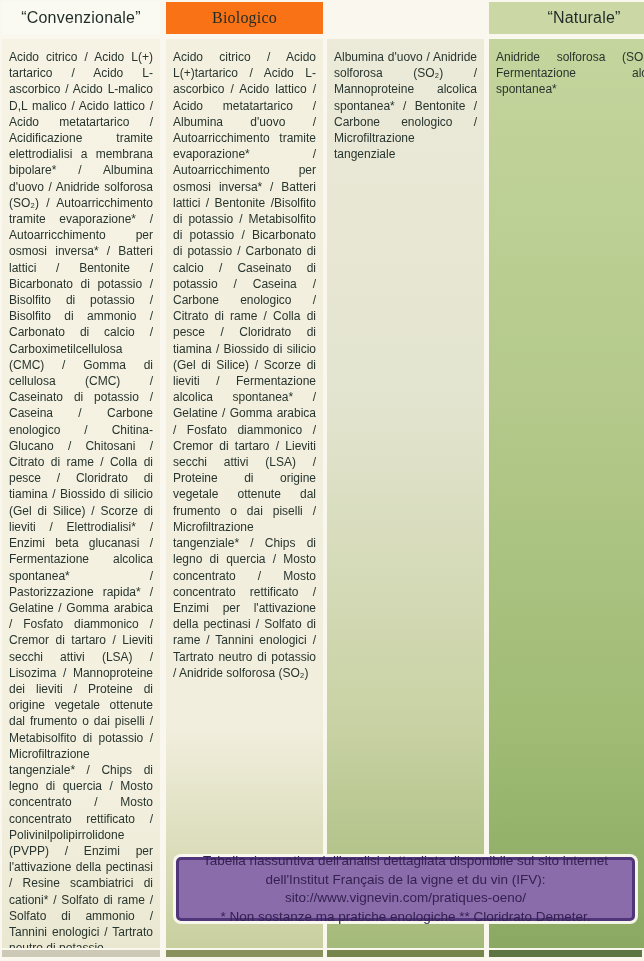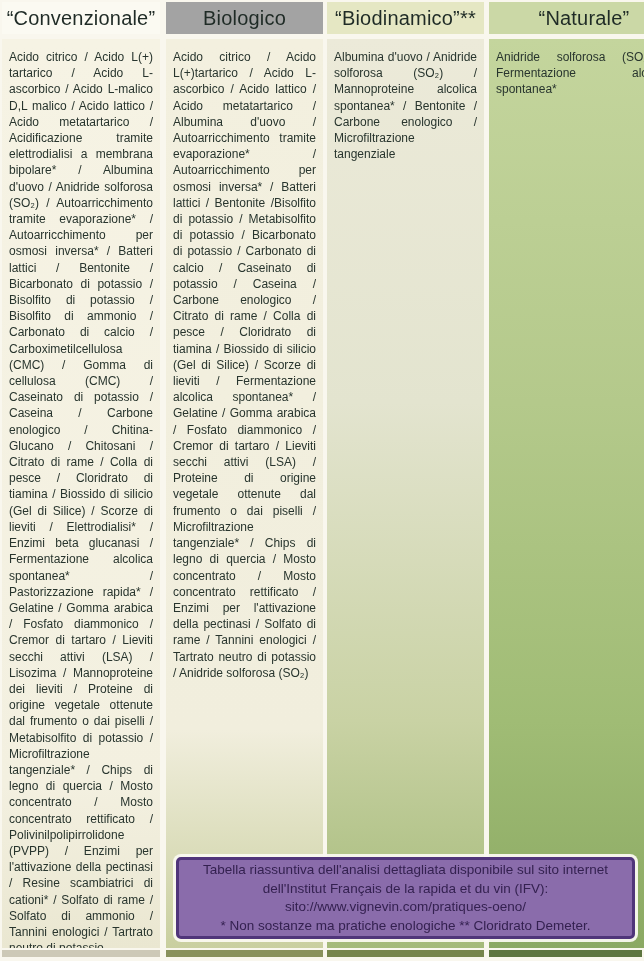--- a/index.html
+++ b/index.html
@@ -10,57 +10,57 @@
   .page{
     position:relative;
     width:644px;height:961px;
     background:#f9f7ee;
     overflow:hidden;
   }
   .col{position:absolute;top:0;}
   .col-header{
     position:absolute;top:2px;left:0;right:0;height:32px;
     display:flex;align-items:center;justify-content:center;
-    font-size:20px;letter-spacing:.2px;
+    font-size:16px;letter-spacing:.2px;
     color:#1f2b26;
     white-space:nowrap;
   }
   .col-body{
     position:absolute;top:39px;left:0;right:0;height:909px;
     padding:10px 7px;box-sizing:border-box;
     font-size:12px;line-height:16.2px;
     color:#28352e;
     text-align:justify;
     overflow:hidden;
   }
   
   .col1{left:2px;width:158px;height:961px;}
   .col2{left:166px;width:157px;height:961px;}
   .col3{left:327px;width:157px;height:961px;}
   .col4{left:489px;width:153px;height:961px;padding-left:37px;}
   
   .col1 .col-header{background:#fbfaf2;}
-  .col2 .col-header{background:#a3a3a3;}
+  .col2 .col-header{background:#f97316;font-family:Liberation Serif, serif;}
   .col3 .col-header{background:#e5e7c3;}
   .col4 .col-header{background:#cbd8a6;}
   
   .col1 .col-body{background:linear-gradient(180deg,#f6f3e4 0%,#f3f0e0 82%,#eae7d1 100%);}
   .col2 .col-body{background:linear-gradient(180deg,#f3f0df 0%,#f1eedd 76%,#dede bb 90%,#c9cf9f 100%);}
   .col2 .col-body{background:linear-gradient(180deg,#f3f0df 0%,#f1eedd 76%,#c9cf9f 100%);}
   .col3 .col-body{background:linear-gradient(180deg,#ecead9 0%,#e3e4cf 40%,#c9d2a4 75%,#a4ba79 100%);}
   .col4 .col-body{background:linear-gradient(180deg,#c4d59d 0%,#b4c98b 40%,#a0bc75 75%,#8ba963 100%);}
   
   .strip{position:absolute;top:950px;height:7px;}
   .strip1{left:2px;width:158px;background:#cdc9b7;}
   .strip2{left:166px;width:157px;background:#89915c;}
   .strip3{left:327px;width:157px;background:#76854c;}
   .strip4{left:489px;width:153px;background:#5d7540;}
   
   .footer-box{
-    position:absolute;left:176px;top:857px;width:459px;height:82px;
+    position:absolute;left:176px;top:857px;width:459px;height:64px;
     box-sizing:border-box;
     background:#8a6cab;
     border:3px solid #50357a;
     border-radius:5px;
     box-shadow:0 0 0 3px rgba(250,249,240,.95);
     display:flex;flex-direction:column;align-items:center;justify-content:center;
     text-align:center;
     color:#342150;
     font-size:13.5px;line-height:18.5px;
     padding:2px 8px;
@@ -76,32 +76,31 @@
     <div class="col-header">“Convenzionale”</div>
     <div class="col-body">Acido citrico / Acido L(+) tartarico / Acido L-ascorbico / Acido L-malico D,L malico / Acido lattico / Acido metatartarico / Acidificazione tramite elettrodialisi a membrana bipolare* / Albumina d'uovo / Anidride solforosa (SO₂) / Autoarricchimento tramite evaporazione* / Autoarricchimento per osmosi inversa* / Batteri lattici / Bentonite / Bicarbonato di potassio / Bisolfito di potassio / Bisolfito di ammonio / Carbonato di calcio / Carboximetilcellulosa (CMC) / Gomma di cellulosa (CMC) / Caseinato di potassio / Caseina / Carbone enologico / Chitina-Glucano / Chitosani / Citrato di rame / Colla di pesce / Cloridrato di tiamina / Biossido di silicio (Gel di Silice) / Scorze di lieviti / Elettrodialisi* / Enzimi beta glucanasi / Fermentazione alcolica spontanea* / Pastorizzazione rapida* / Gelatine / Gomma arabica / Fosfato diammonico / Cremor di tartaro / Lieviti secchi attivi (LSA) / Lisozima / Mannoproteine dei lieviti / Proteine di origine vegetale ottenute dal frumento o dai piselli / Metabisolfito di potassio / Microfiltrazione tangenziale* / Chips di legno di quercia / Mosto concentrato / Mosto concentrato rettificato / Polivinilpolipirrolidone (PVPP) / Enzimi per l'attivazione della pectinasi / Resine scambiatrici di cationi* / Solfato di rame / Solfato di ammonio / Tannini enologici / Tartrato neutro di potassio</div>
   </div>
 
   <div class="col col2">
     <div class="col-header">Biologico</div>
     <div class="col-body">Acido citrico / Acido L(+)tartarico / Acido L-ascorbico / Acido lattico / Acido metatartarico / Albumina d'uovo / Autoarricchimento tramite evaporazione* / Autoarricchimento per osmosi inversa* / Batteri lattici / Bentonite /Bisolfito di potassio / Metabisolfito di potassio / Bicarbonato di potassio / Carbonato di calcio / Caseinato di potassio / Caseina / Carbone enologico / Citrato di rame / Colla di pesce / Cloridrato di tiamina / Biossido di silicio (Gel di Silice) / Scorze di lieviti / Fermentazione alcolica spontanea* / Gelatine / Gomma arabica / Fosfato diammonico / Cremor di tartaro / Lieviti secchi attivi (LSA) / Proteine di origine vegetale ottenute dal frumento o dai piselli / Microfiltrazione tangenziale* / Chips di legno di quercia / Mosto concentrato / Mosto concentrato rettificato / Enzimi per l'attivazione della pectinasi / Solfato di rame / Tannini enologici / Tartrato neutro di potassio / Anidride solforosa (SO₂)</div>
   </div>
 
   <div class="col col3">
-    <div class="col-header">“Biodinamico”**</div>
     <div class="col-body">Albumina d'uovo / Anidride solforosa (SO₂) / Mannoproteine alcolica spontanea* / Bentonite / Carbone enologico / Microfiltrazione tangenziale</div>
   </div>
 
   <div class="col col4">
     <div class="col-header">“Naturale”</div>
     <div class="col-body">Anidride solforosa (SO₂) / Fermentazione alcolica spontanea*</div>
   </div>
 
   <div class="footer-box">
     <div>Tabella riassuntiva dell'analisi dettagliata disponibile sul sito internet</div>
-    <div>dell'Institut Français de la rapida et du vin (IFV):</div>
+    <div>dell'Institut Français de la vigne et du vin (IFV):</div>
     <div>sito://www.vignevin.com/pratiques-oeno/</div>
     <div>* Non sostanze ma pratiche enologiche ** Cloridrato Demeter.</div>
   </div>
 
   <div class="strip strip1"></div>
   <div class="strip strip2"></div>
   <div class="strip strip3"></div>
   <div class="strip strip4"></div>
 
 </div>

